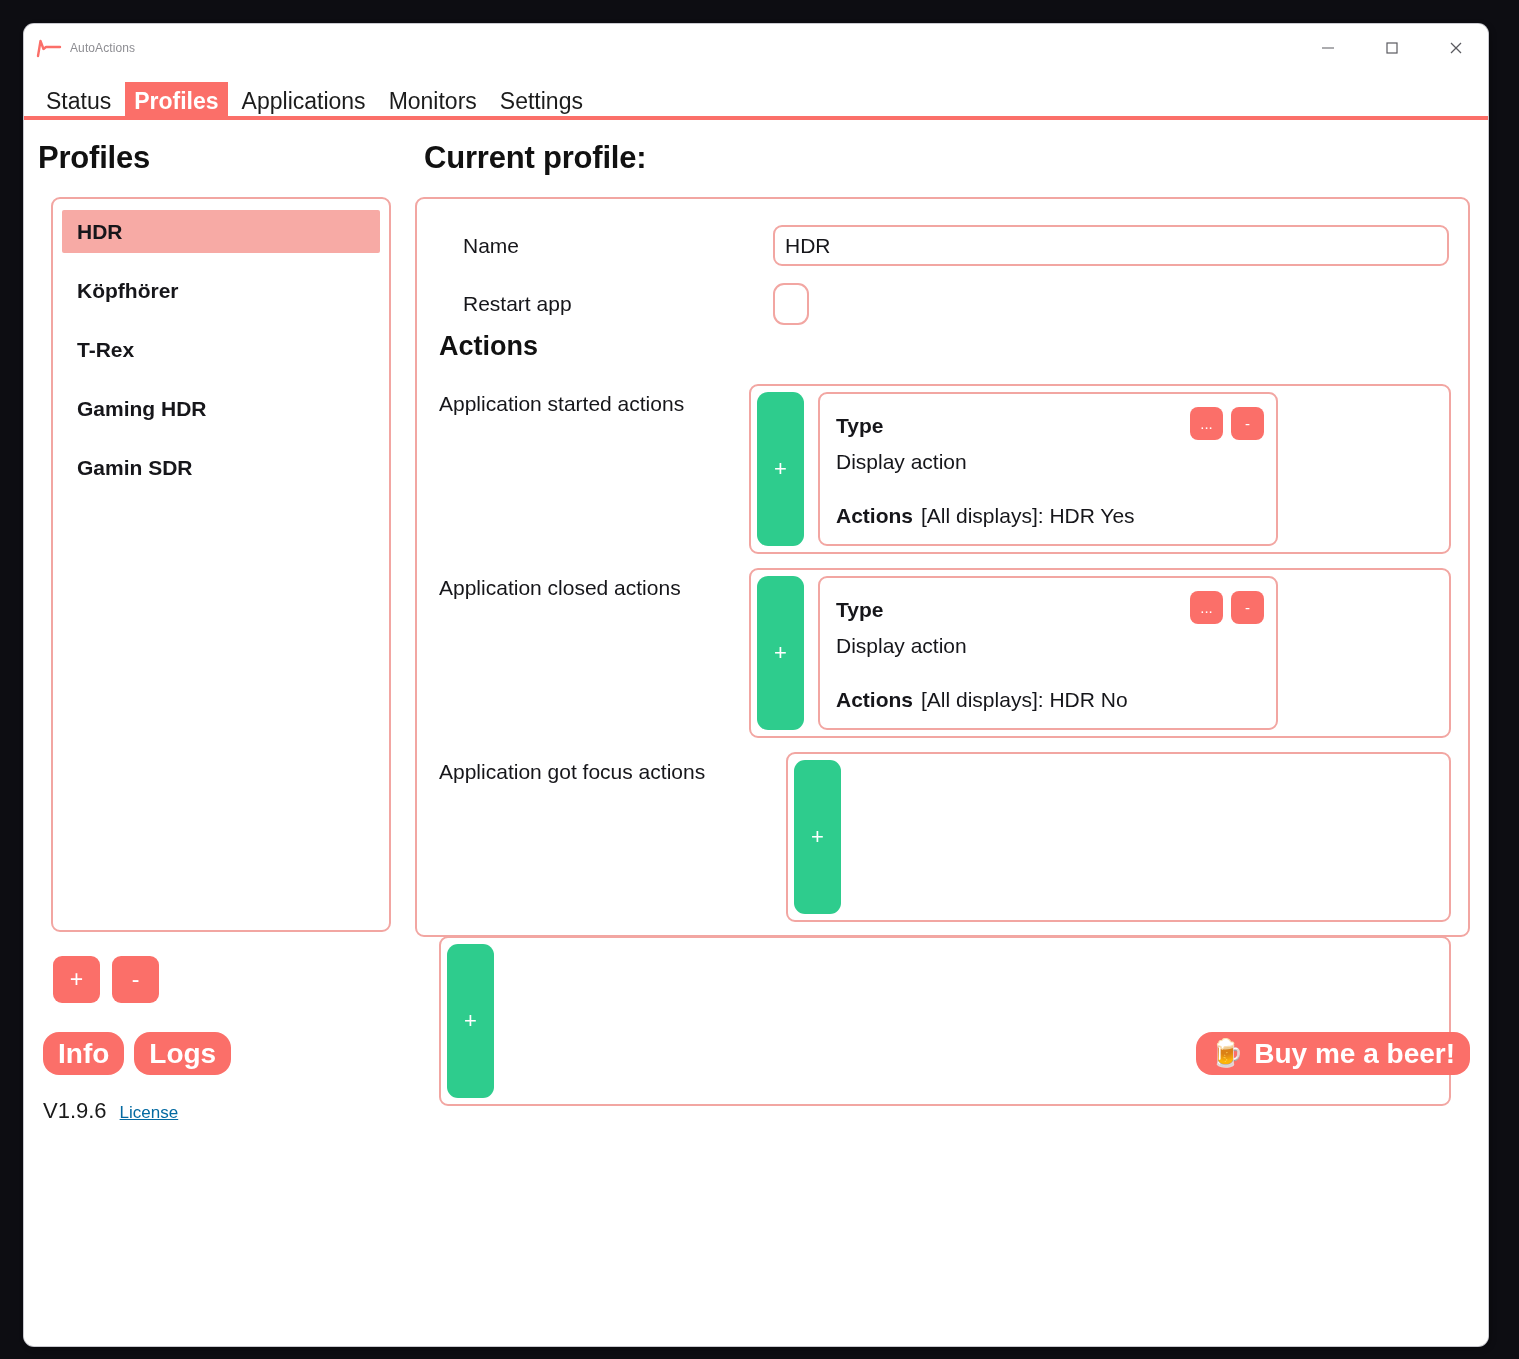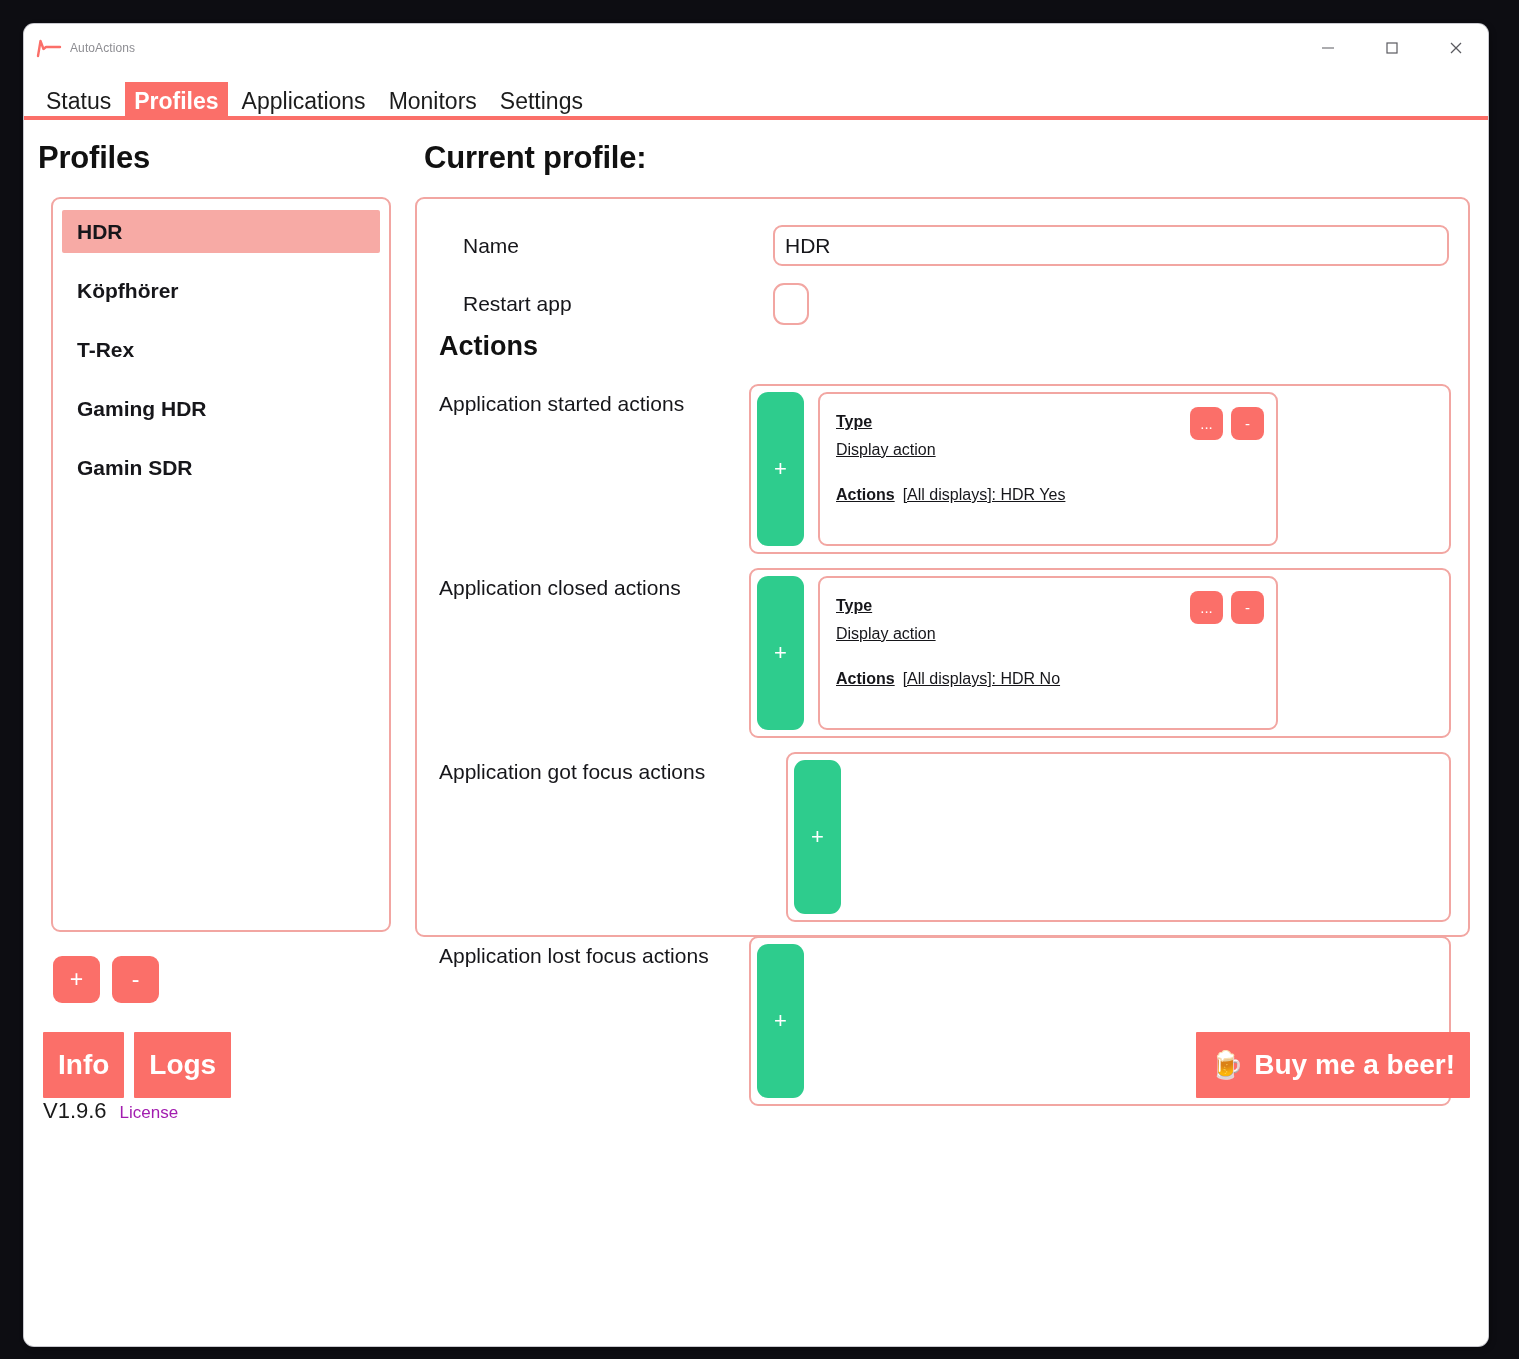--- a/index.html
+++ b/index.html
@@ -171,22 +171,22 @@
   }
 
   #bottom-left-btns {
     position: absolute;
     left: 8px;
     top: 912px;
     display: flex;
     gap: 10px;
   }
   .pill-btn {
-    height: 66px;
-    border-radius: 1px;
+    height: 43px;
+    border-radius: 16px;
     background: #fb6f69;
     color: #ffffff;
     font-size: 28px;
     font-weight: bold;
     border: none;
     padding: 0 15px;
     display: flex;
     align-items: center;
     justify-content: center;
     font-family: "Liberation Sans", sans-serif;
@@ -196,21 +196,21 @@
 
   #version-row {
     position: absolute;
     left: 8px;
     top: 978px;
     display: flex;
     align-items: baseline;
     gap: 13px;
   }
   #version-text { font-size: 22px; color: #1a1a1a; }
-  #license-link { font-size: 17px; color: #a21caf; cursor: default; }
+  #license-link { font-size: 17px; color: #0369a1; cursor: default; text-decoration: underline; }
 
   
   #right-col {
     position: absolute;
     left: 381px;
     top: 0;
     right: 18px;
     height: 100%;
   }
   #current-profile-heading { position: absolute; left: 19px; top: 20px; }
@@ -315,25 +315,24 @@
   }
   .action-card {
     flex: 0 0 460px;
     border: 2px solid #f2a6a2;
     border-radius: 9px;
     background: #ffffff;
     position: relative;
     padding: 14px 16px 10px 16px;
   }
   .card-line {
-    font-size: 16px;
+    font-size: 21px;
     color: #16161a;
     line-height: 1.72;
     white-space: nowrap;
-    text-decoration: underline;
   }
   .card-line b { font-weight: bold; }
   .card-line .sep { display: inline-block; width: 8px; }
   .card-btns {
     position: absolute;
     right: 12px;
     top: 13px;
     display: flex;
     gap: 8px;
   }
@@ -481,21 +480,20 @@
         </div>
 
         <div class="action-group" style="top:553px;gap:37px;">
           <span class="action-group-label">Application got focus actions</span>
           <div class="action-box" style="height:170px;">
             <button class="add-btn">+</button>
           </div>
         </div>
 
         <div class="action-group" style="top:737px;">
-          <span class="action-group-label">Application lost focus actions</span>
           <div class="action-box" style="height:170px;">
             <button class="add-btn">+</button>
           </div>
         </div>
 
       </div>
 
       <div id="bottom-right-btns">
         <button class="pill-btn">
           <span id="beer-icon">🍺</span>

